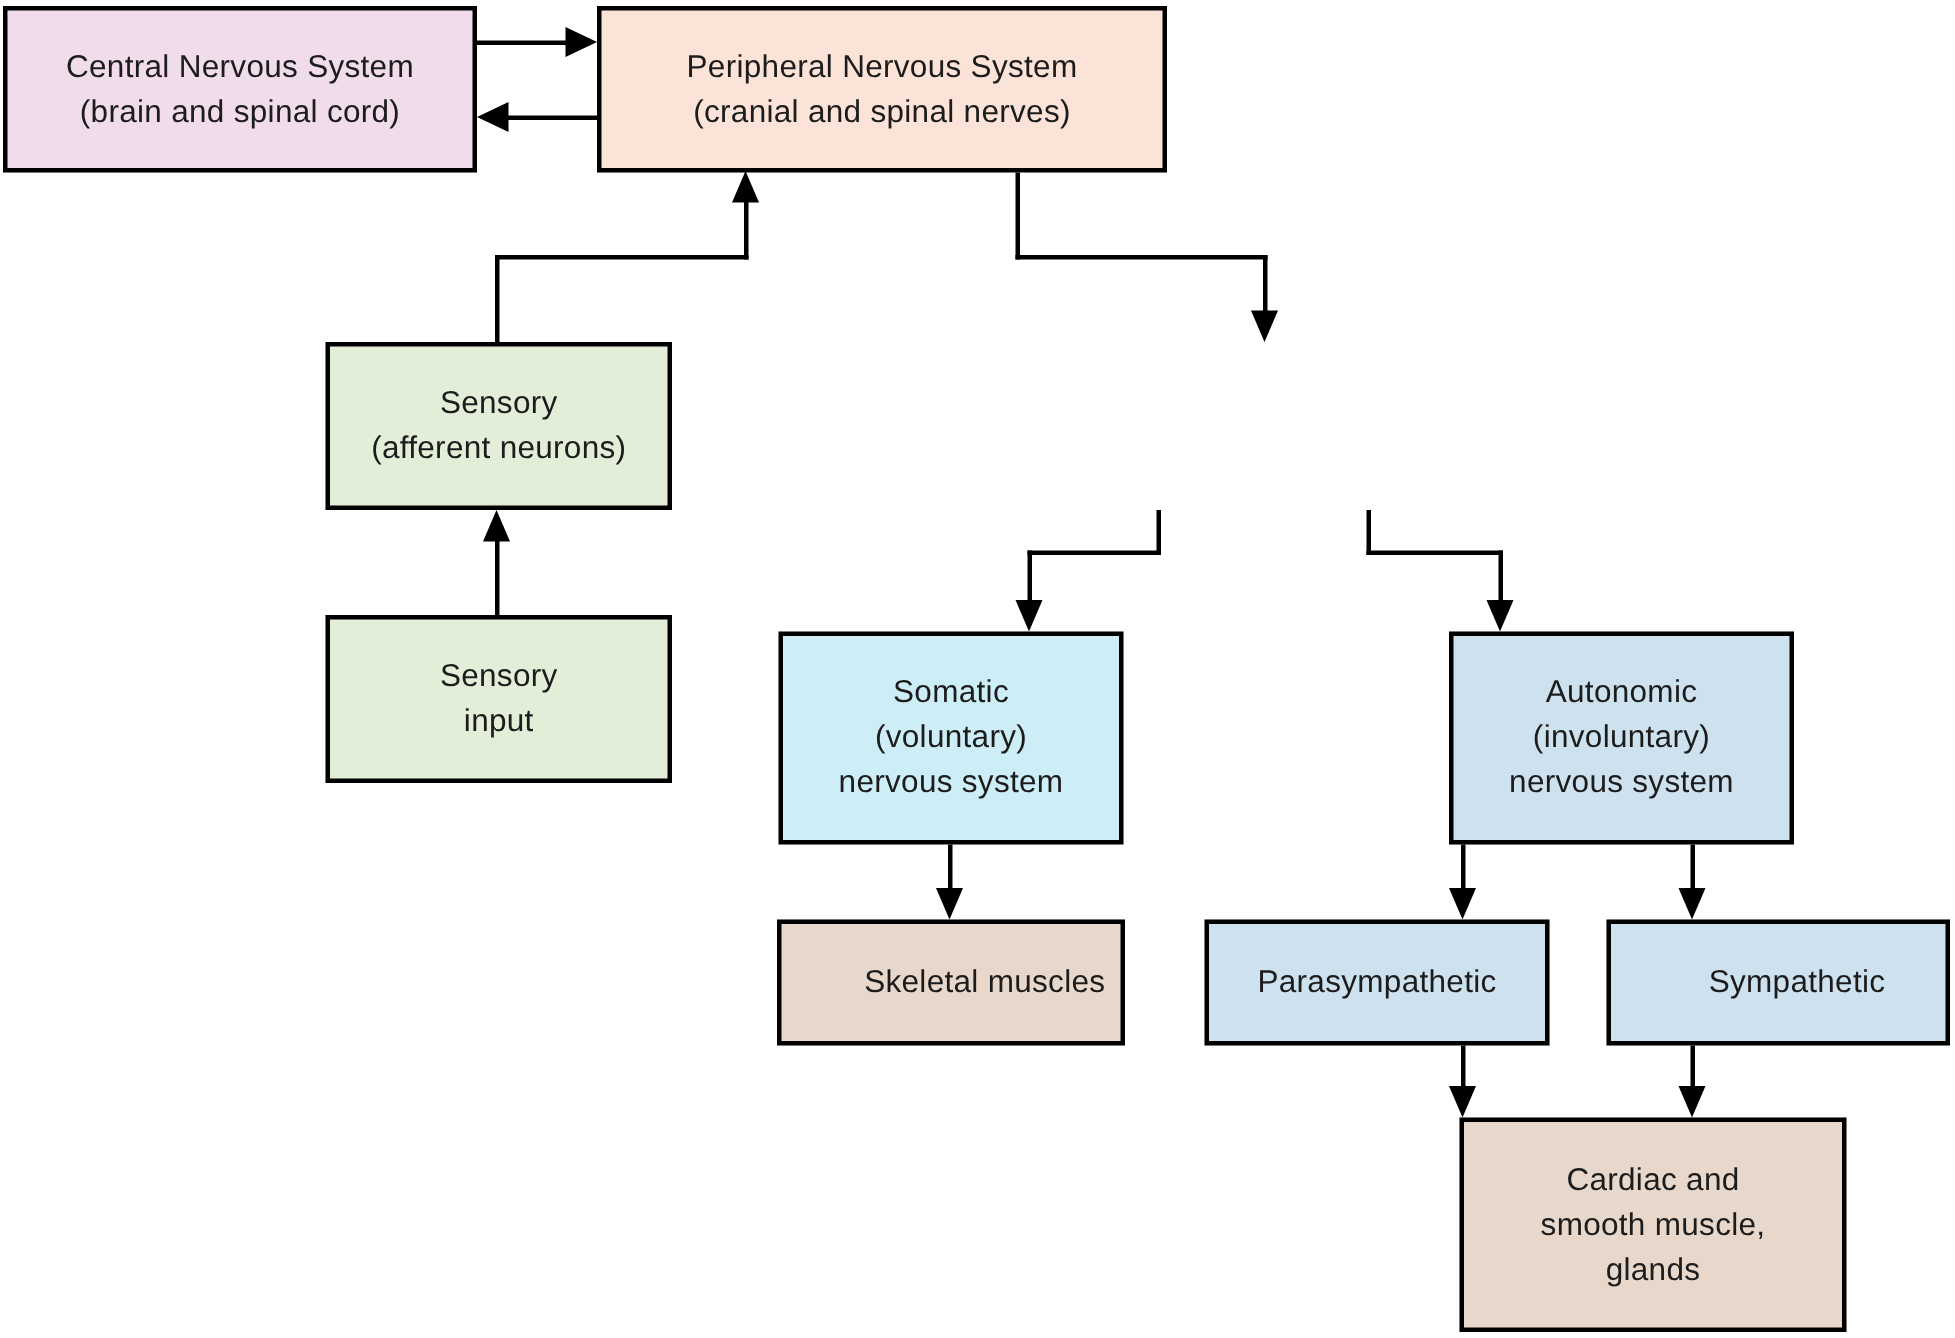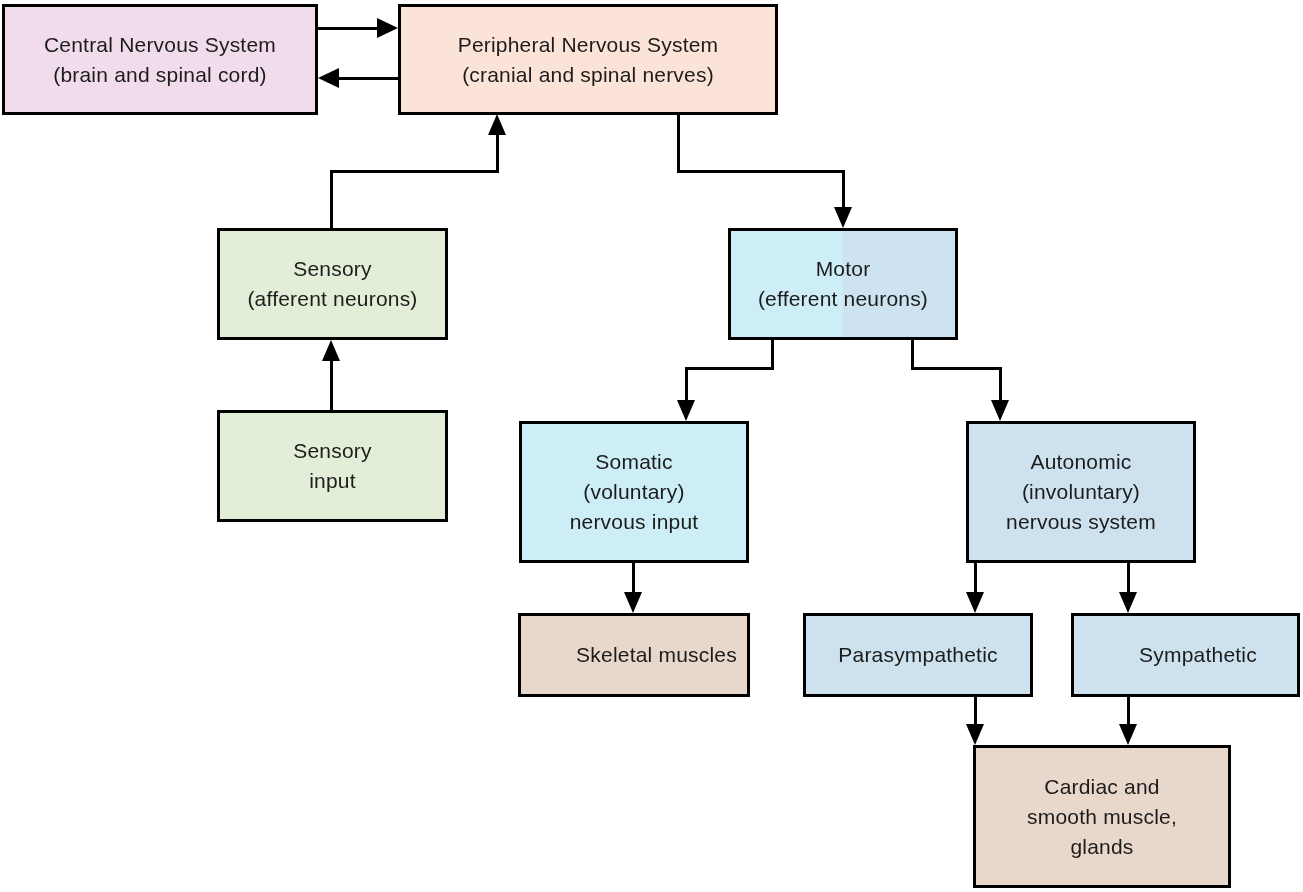--- a/index.html
+++ b/index.html
@@ -49,36 +49,30 @@
   <div class="box" style="left: 2px; top: 4px; width: 316px; height: 111px; background: rgb(241, 220, 236);">
     <span class="box-text">Central Nervous System
 (brain and spinal cord)</span>
   </div>
 
   <div class="box" style="left: 217px; top: 228px; width: 231px; height: 112px; background: rgb(227, 238, 216);">
     <span class="box-text">Sensory
 (afferent neurons)</span>
   </div>
 
-  <div class="box" style="left:728px;top:228px;width:230px;height:112px;">
-    <div class="half left" style="background: rgb(205, 238, 247);"></div>
-    <div class="half right" style="background: rgb(206, 227, 241);"></div>
-    <span class="box-text">Motor
-(efferent neurons)</span>
-  </div>
 
   <div class="box" style="left: 217px; top: 410px; width: 231px; height: 112px; background: rgb(227, 238, 216);">
     <span class="box-text">Sensory
 input</span>
   </div>
 
   <div class="box" style="left: 519px; top: 421px; width: 230px; height: 142px; background: rgb(205, 238, 247);">
     <span class="box-text">Somatic
 (voluntary)
-nervous input</span>
+nervous system</span>
   </div>
 
   <div class="box" style="left: 966px; top: 421px; width: 230px; height: 142px; background: rgb(205, 225, 239);">
     <span class="box-text">Autonomic
 (involuntary)
 nervous system</span>
   </div>
 
   <div class="box" style="left: 518px; top: 613px; width: 232px; height: 84px; background: rgb(232, 215, 203); padding-left: 45px;">
     <span class="box-text">Skeletal muscles</span>

